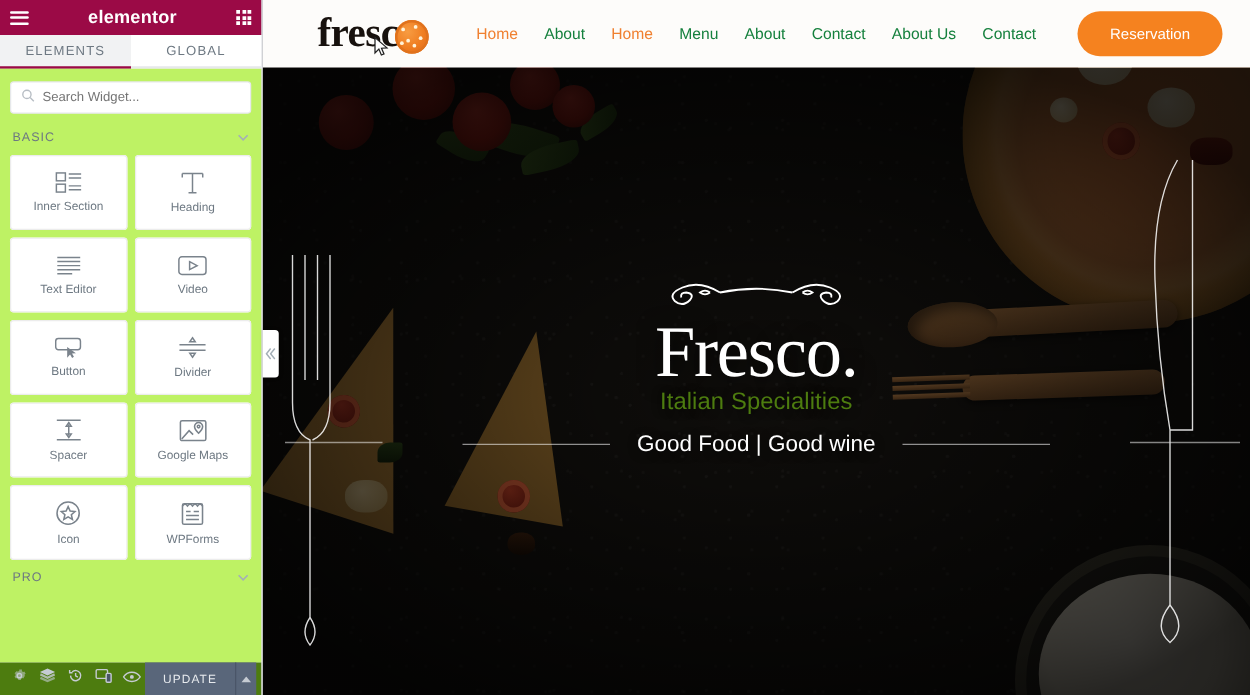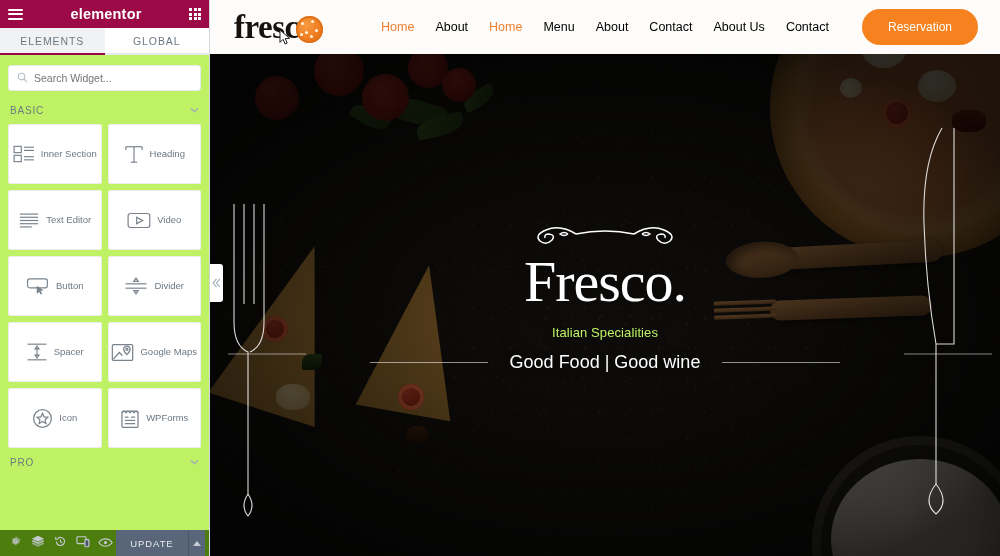--- a/index.html
+++ b/index.html
@@ -55,21 +55,21 @@
   .section-head {
     display:flex; align-items:center; justify-content:space-between;
     font-size:10px; letter-spacing:.8px; color:#6d7882;
     padding:6px 2px 8px 2px; cursor:pointer;
   }
   .chev { color:#a4afb7; font-size:9px; line-height:1; }
 
   .widget-grid { display:grid; grid-template-columns:1fr 1fr; gap:6px; }
   .widget {
     background:#fff; border-radius:3px; height:60px;
-    display:flex; align-items:center; justify-content:center;
+    display:flex; flex-direction:column; align-items:center; justify-content:center;
     gap:6px; cursor:grab; box-shadow:0 0 0 1px #ececec inset;
   }
   .widget .wlabel { font-size:9.5px; color:#6d7882; text-align:center; line-height:1; }
   .widget svg { display:block; }
 
   .pro-head {
     display:flex; align-items:center; justify-content:space-between;
     font-size:10px; letter-spacing:.8px; color:#6d7882;
     padding:9px 2px 6px 2px; cursor:pointer;
   }
@@ -102,42 +102,42 @@
     box-shadow:1px 0 3px rgba(0,0,0,.18);
   }
 
   
   #preview { flex:1 1 auto; height:556px; position:relative; overflow:hidden; background:#111; }
 
   .site-topbar {
     height:54px; background:#fdfcfa; display:flex; align-items:center;
     padding:0 22px 0 24px; position:relative; z-index:10;
   }
-  .logo { display:flex; align-items:flex-end; position:relative; }
+  .logo { display:flex; align-items:flex-end; position:relative;margin-left:20px; }
   .logo-text {
     font-family:"Liberation Serif", serif; font-weight:bold; font-size:33px;
     color:#17110d; letter-spacing:-.5px; line-height:1;
   }
   .logo-pizza {
     width:27px; height:27px; border-radius:50%;
     background:radial-gradient(circle at 38% 35%, #f79c42 0%, #ef7c1f 55%, #d9631a 100%);
     margin-left:-3px; margin-bottom:1px; position:relative; overflow:hidden;
     box-shadow:inset 0 0 0 2px #e0721c;
   }
   .logo-pizza i {
     position:absolute; background:#fff3d9; border-radius:50%; width:3.4px; height:3.4px;
   }
   .logo-pizza .p1{left:5px;top:6px}.logo-pizza .p2{left:15px;top:4px}
   .logo-pizza .p3{left:19px;top:13px}.logo-pizza .p4{left:9px;top:15px}
   .logo-pizza .p5{left:14px;top:19px}.logo-pizza .p6{left:4px;top:17px}
   .logo-cursor { position:absolute; left:45px; top:18px; width:12px; height:16px; }
 
   .site-nav { margin-left:auto; display:flex; align-items:center; gap:21px; }
   .nav-link {
-    font-size:12.5px; color:#000000; cursor:pointer; white-space:nowrap;
+    font-size:12.5px; color:#15803d; cursor:pointer; white-space:nowrap;
     font-family:"Liberation Sans", sans-serif;
   }
   .nav-link.accent { color:#f08030; }
   .reserve-btn {
     margin-left:12px; background:#f5821f; color:#fff; font-size:12px;
     border-radius:22px; padding:0 26px; height:36px;
     display:flex; align-items:center; justify-content:center; cursor:pointer;
     white-space:nowrap;
   }
 
@@ -269,21 +269,21 @@
     display:flex; flex-direction:column; align-items:center;
     padding-top:168px; z-index:6;
   }
   .ornament { width:178px; height:26px; margin-bottom:6px; }
   .hero-title {
     font-family:"Liberation Serif", serif;
     color:#fff; font-size:58px; line-height:.98; letter-spacing:-1px;
     text-shadow:0 2px 18px rgba(0,0,0,.6);
   }
   .hero-sub {
-    color:#bef264; font-size:13px; margin-top:14px; letter-spacing:.1px;
+    color:#4d7c0f; font-size:19px; letter-spacing:.1px;
     text-shadow:0 1px 8px rgba(0,0,0,.6);
   }
   .tag-row { display:flex; align-items:center; gap:0; margin-top:12px; width:100%; justify-content:center; }
   .tag-line { height:1px; background:rgba(255,255,255,.55); width:118px; }
   .hero-tag {
     color:#fff; font-size:18px; padding:0 22px; white-space:nowrap;
     text-shadow:0 1px 8px rgba(0,0,0,.6);
   }
 </style>
 </head>

